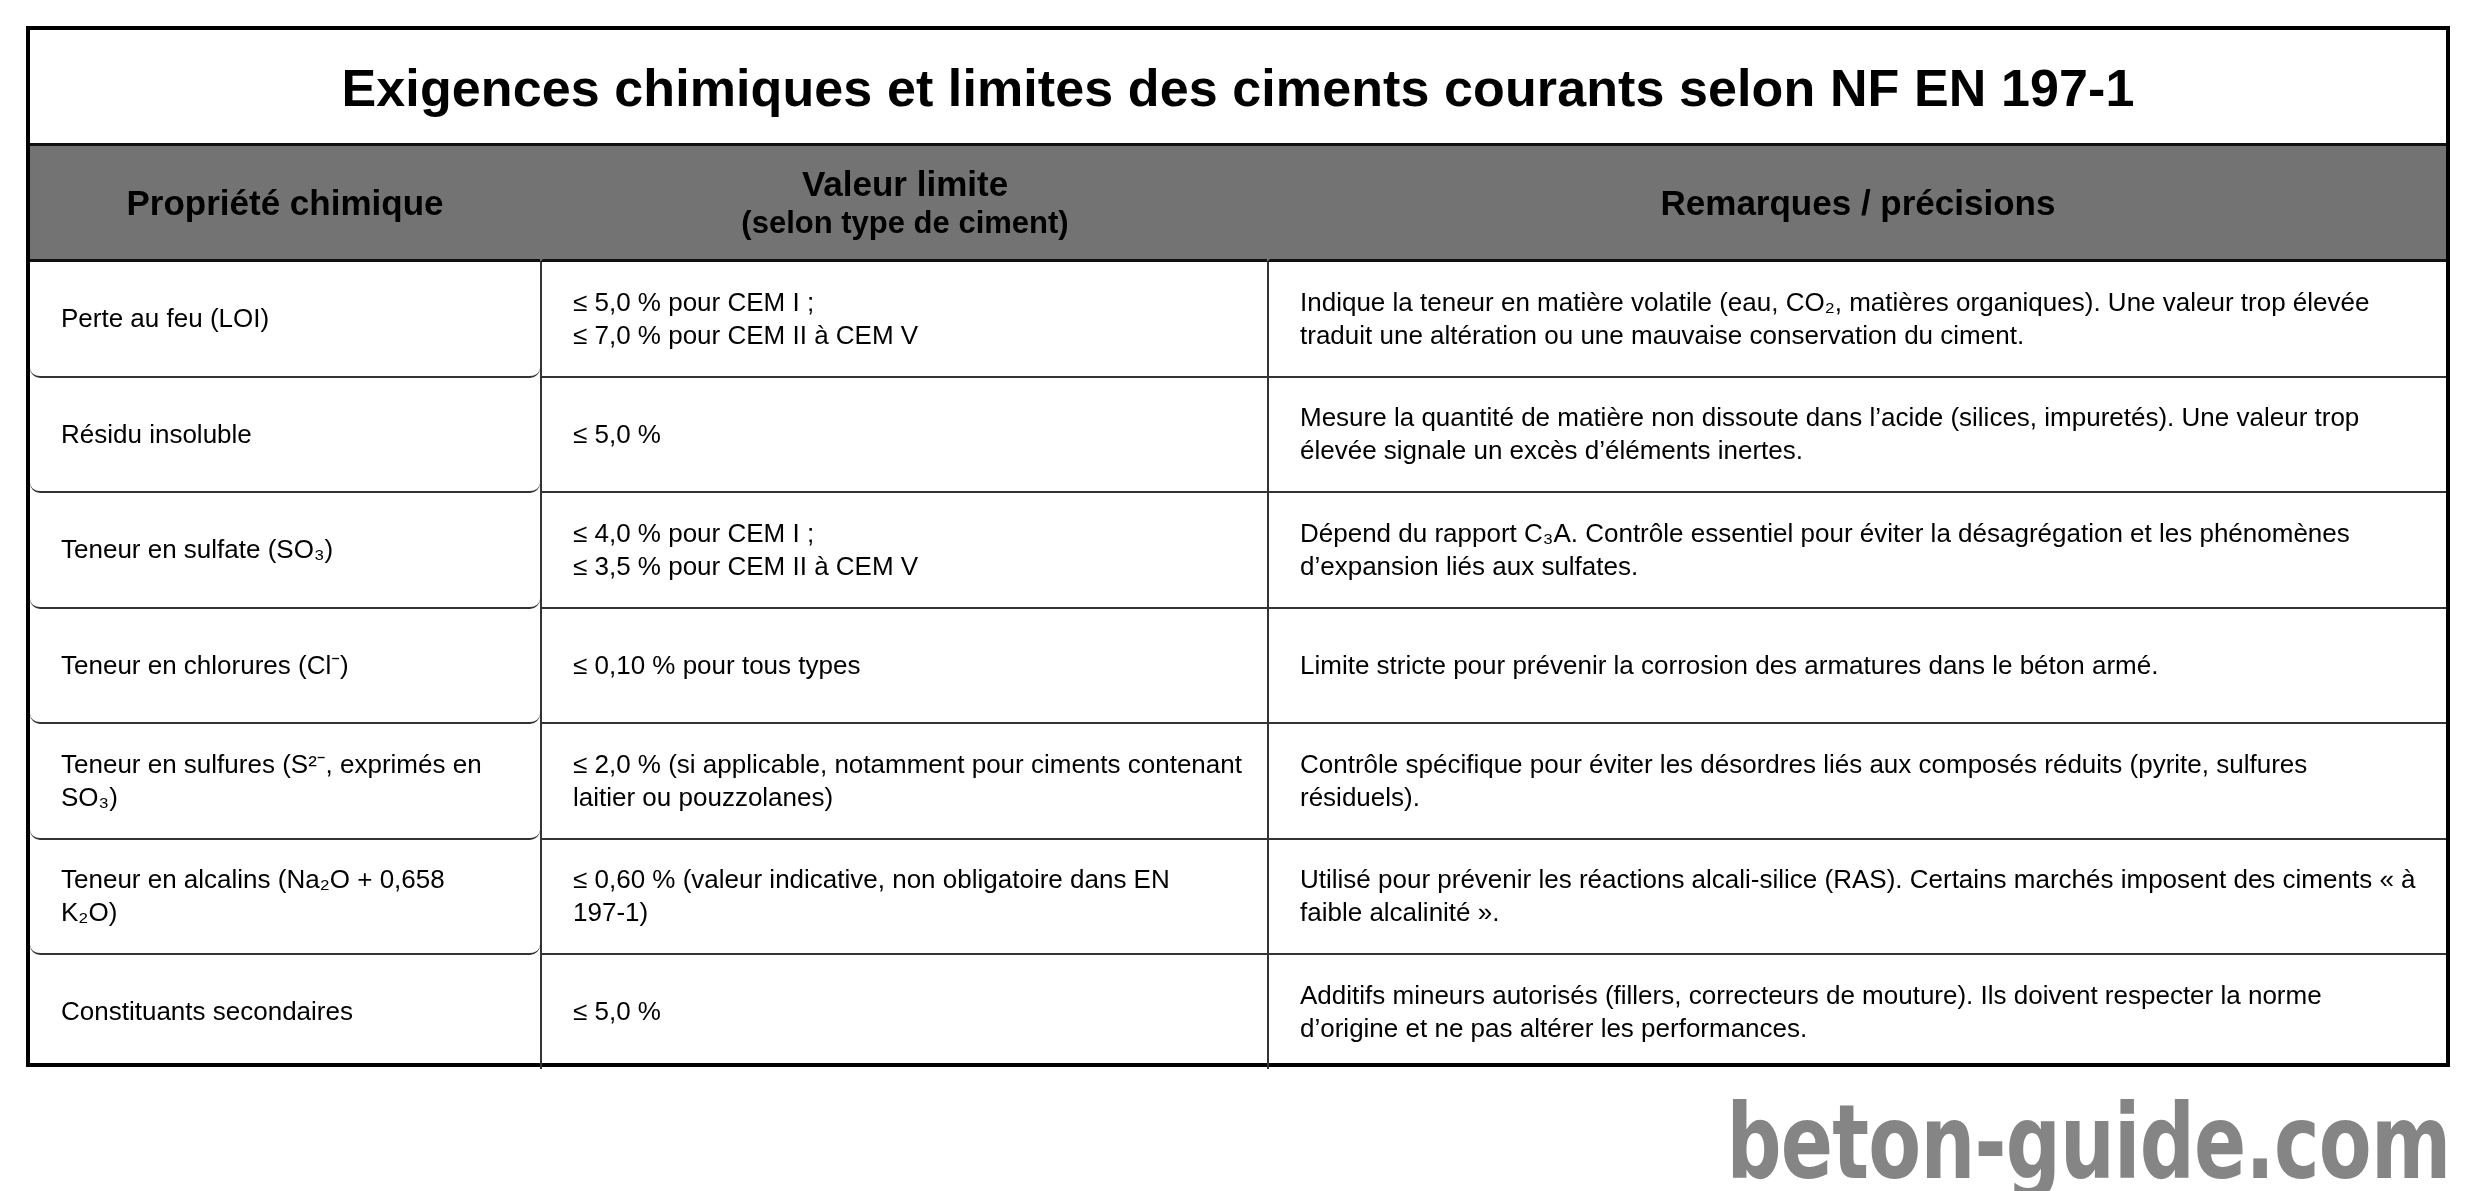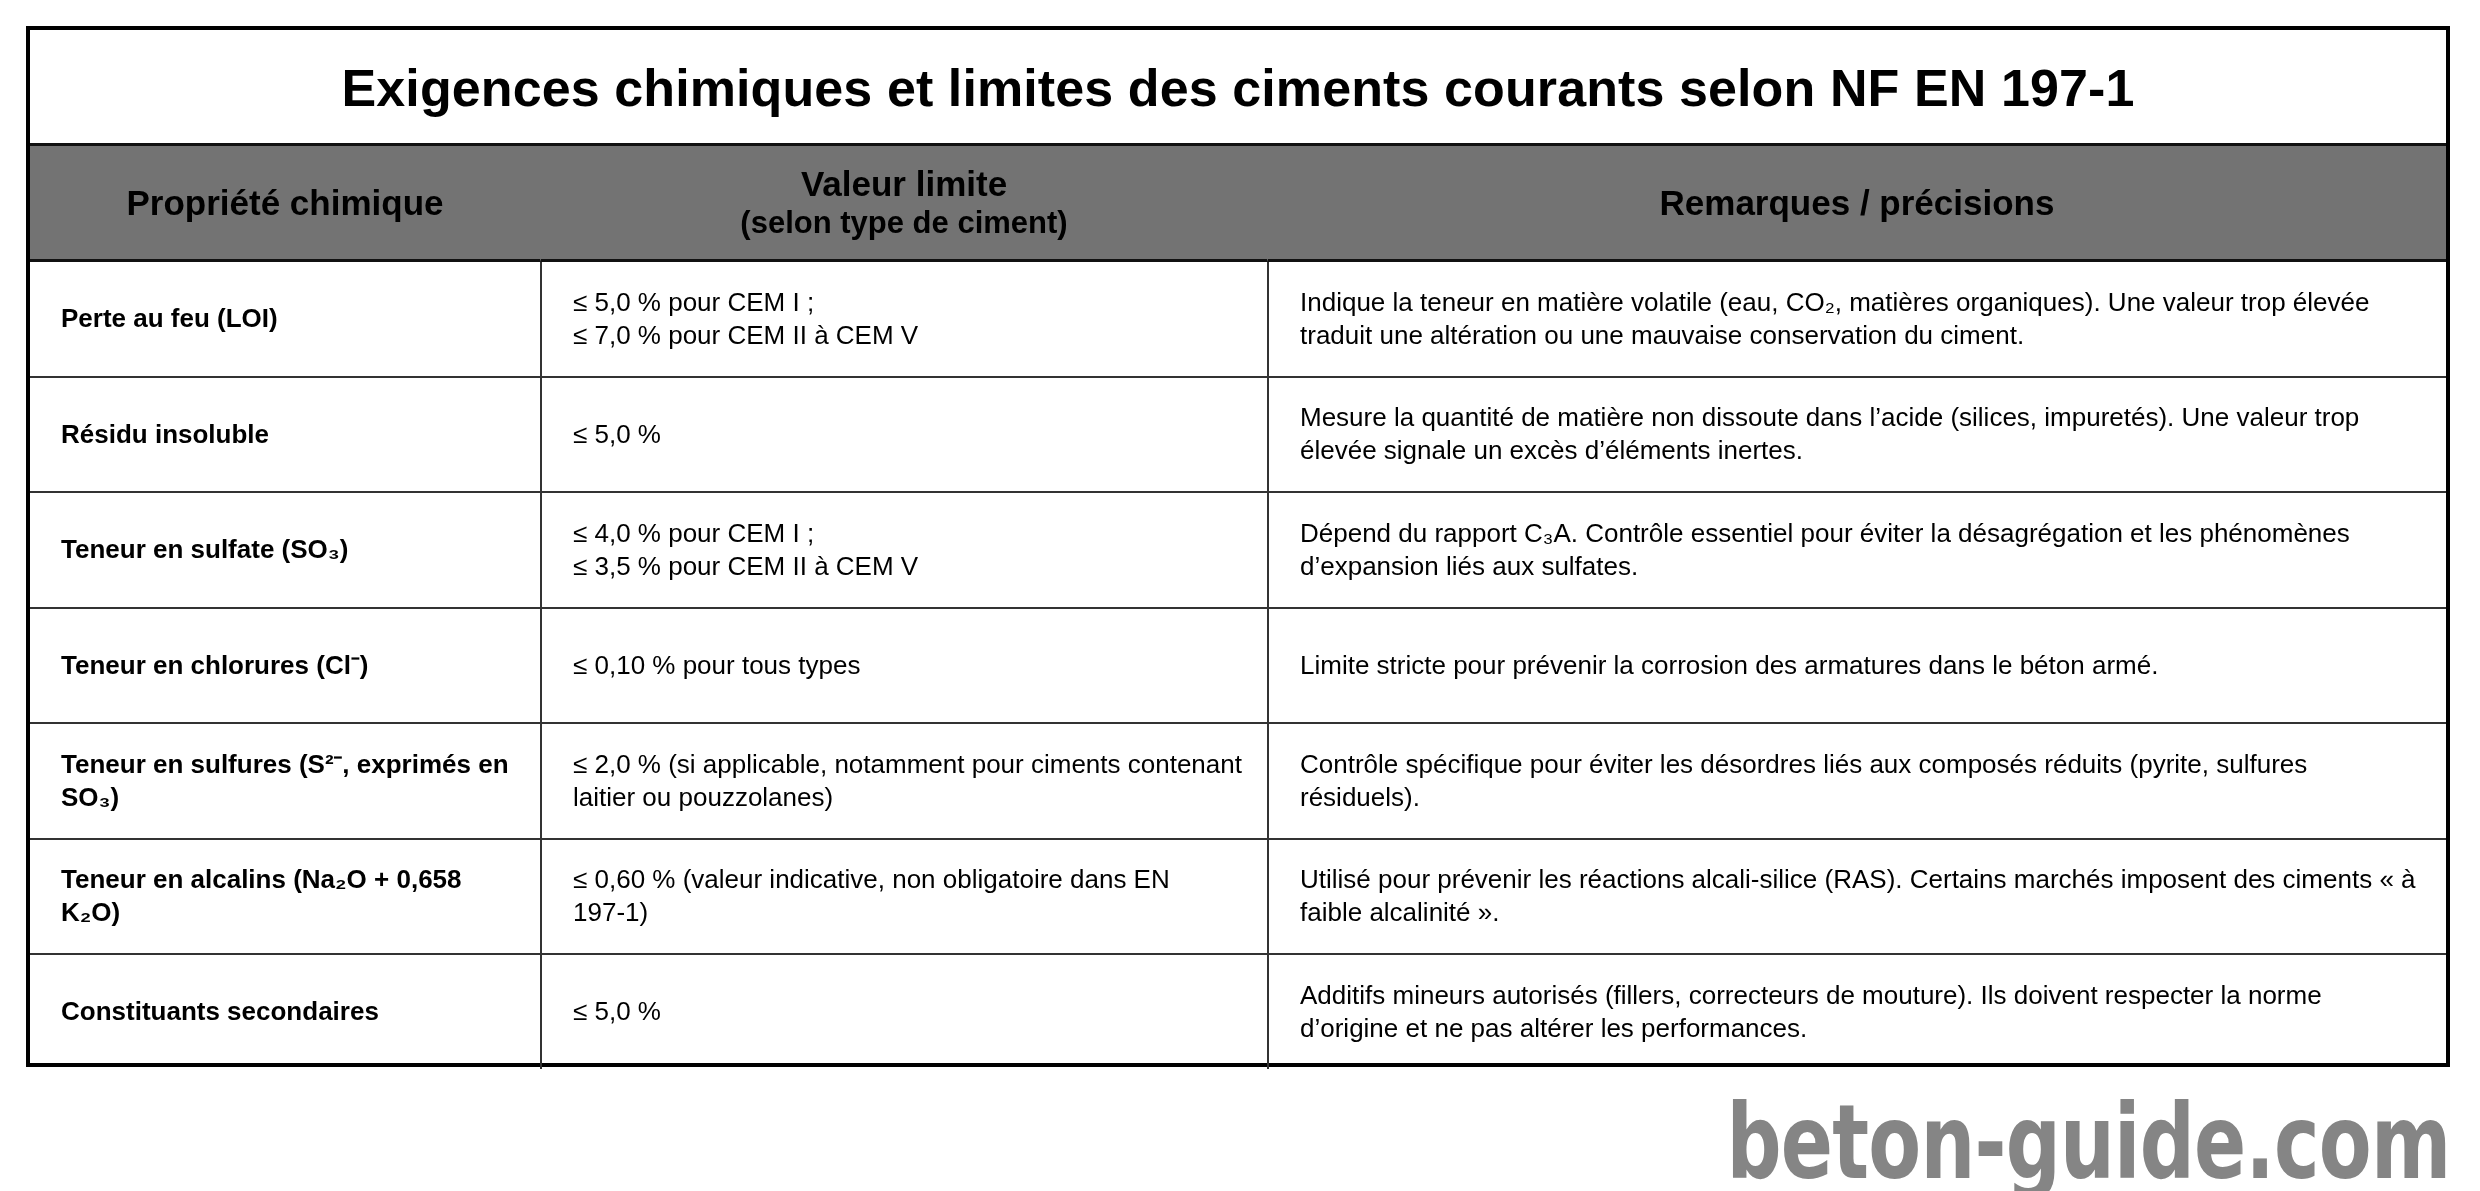--- a/index.html
+++ b/index.html
@@ -58,21 +58,21 @@
     border-bottom: 3px solid #111111;
     box-sizing: content-box;
     display: flex;
     flex-direction: column;
     align-items: center;
     justify-content: center;
     font-weight: bold;
     text-align: center;
   }
   .hcell.c2, .hcell.c3 {
-    border-left: 1px solid #737373;
+    border-left: 3px solid #737373;
   }
   .hcell .h-main {
     font-size: 35px;
     line-height: 40px;
   }
   .hcell .h-sub {
     font-size: 31px;
     line-height: 38px;
   }
   .cell {
@@ -83,21 +83,22 @@
     align-items: center;
     font-size: 26px;
     line-height: 33px;
   }
   .row-last .cell {
     border-bottom: none;
   }
   .cell.c1 {
     padding-left: 31px;
     padding-right: 8px;
-    font-weight: bold;
+    font-weight: normal;
+    border-radius: 10px;
   }
   .cell.c2 {
     border-left: 2px solid #333333;
     padding-left: 31px;
     padding-right: 12px;
   }
   .cell.c3 {
     border-left: 2px solid #333333;
     padding-left: 31px;
     padding-right: 4px;

